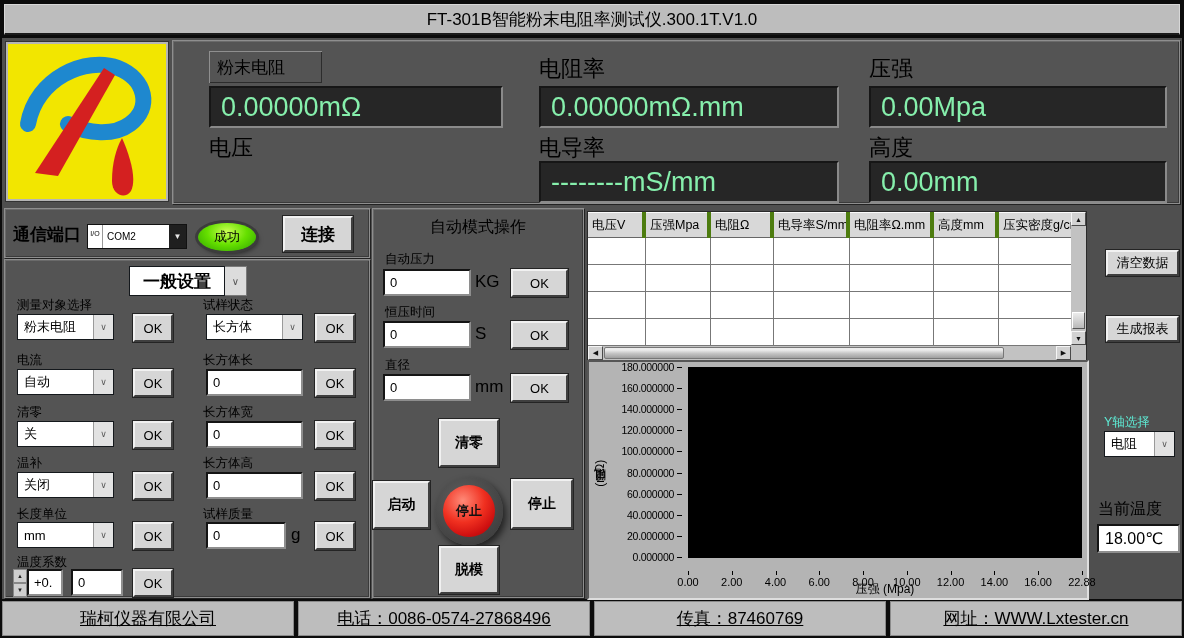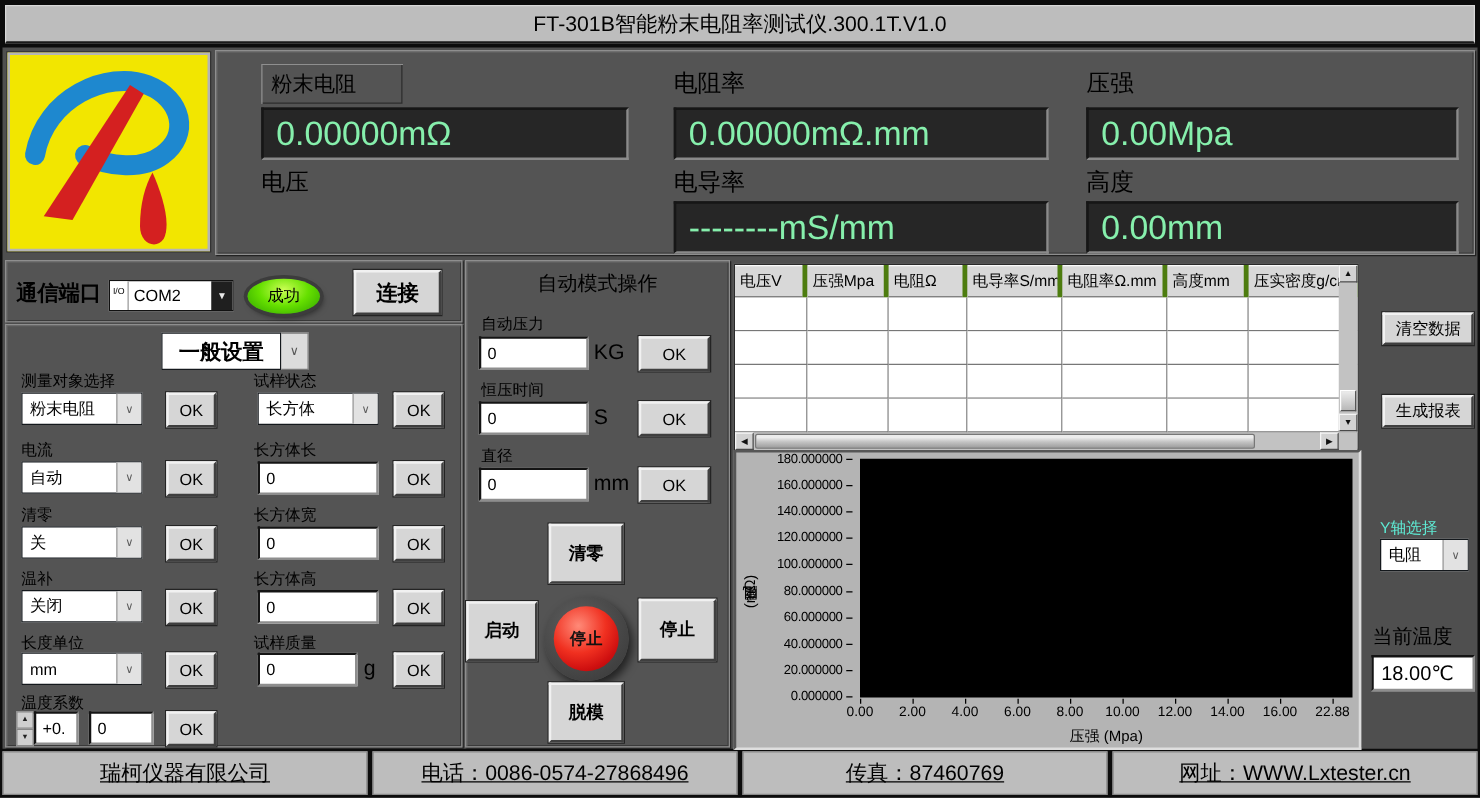--- a/index.html
+++ b/index.html
@@ -5,33 +5,33 @@
 *{margin:0;padding:0;box-sizing:border-box}
 html,body{width:1184px;height:638px}
 body{background:#0c0c0c;font-family:"Liberation Sans","DejaVu Sans",sans-serif;position:relative;overflow:hidden;color:#000}
 .abs{position:absolute}
 .main-bg{left:2px;top:38px;width:1180px;height:561px;background:#4f4f4f}
 .titlebar{left:4px;top:4px;width:1176px;height:31px;background:#bdbdbd;display:flex;align-items:center;justify-content:center;font-size:17px;border:1px solid #d8d8d8;border-bottom:2px solid #1a1a1a}
 .panel{background:#545454;border:1px solid #8e8e8e;box-shadow:inset 1px 1px 0 #6a6a6a,inset -1px -1px 0 #3a3a3a,1px 1px 0 #222}
 .logo{left:6px;top:42px;width:162px;height:159px;background:#f2e600;border:2px solid #b5b5b5;box-shadow:0 0 0 1px #333}
 .display-panel{left:172px;top:40px;width:1008px;height:164px}
 .dp-tab{left:36px;top:10px;width:113px;height:32px;font-size:17px;display:flex;align-items:center;padding-left:8px;box-shadow:inset 1px 1px 0 #8f8f8f,inset -1px -1px 0 #2c2c2c}
-.dlabel{font-size:19px;white-space:nowrap}
+.dlabel{font-size:22px;white-space:nowrap}
 .lcd{background:#262626;color:#86efac;font-size:27px;display:flex;align-items:center;padding-left:10px;border-top:2px solid #161616;border-left:2px solid #161616;border-bottom:2px solid #8a8a8a;border-right:2px solid #8a8a8a;white-space:nowrap;overflow:hidden}
 .btn3d{background:#d6d6d6;border-top:2px solid #f1f1f1;border-left:2px solid #f1f1f1;border-bottom:2px solid #3f3f3f;border-right:2px solid #3f3f3f;box-shadow:0 0 0 1px #242424;display:flex;align-items:center;justify-content:center;cursor:pointer;font-family:inherit;color:#000}
 .okbtn{width:40px;height:28px;font-size:13px}
 .slabel{font-size:12.5px;white-space:nowrap}
 .sel{display:flex;background:#fff;border:1px solid #14181c;height:26px}
 .sel-text{flex:1;font-size:13px;display:flex;align-items:center;padding-left:6px;overflow:hidden;white-space:nowrap}
 .sel-arrow{width:20px;background:#e2e2e2;border-left:1px solid #9a9a9a;display:flex;align-items:center;justify-content:center;font-size:9px;color:#5a5a5a}
 .inp{background:#fff;border-top:2px solid #141414;border-left:2px solid #141414;border-bottom:2px solid #8e8e8e;border-right:2px solid #8e8e8e;font-size:13px;padding-left:5px;height:27px;font-family:inherit;color:#000;outline:none}
 .comm-panel{left:4px;top:208px;width:366px;height:50px}
 .combo-com{left:82px;top:15px;width:100px;height:25px;display:flex;background:#fff;border:1px solid #111}
 .io-box{width:15px;font-size:7px;line-height:7px;text-align:center;padding-top:5px;border-right:1px solid #999;background:#fff}
-.com-text{flex:1;font-size:13px;display:flex;align-items:center;padding-left:4px}
+.com-text{flex:1;font-size:10px;display:flex;align-items:center;padding-left:4px}
 .com-arrow{width:17px;background:#1f1f1f;color:#e8e8e8;display:flex;align-items:center;justify-content:center;font-size:8px}
 .led{left:193px;top:14px;width:58px;height:28px;border-radius:50%;background:radial-gradient(ellipse at 50% 32%,#ccff55 0%,#66e000 48%,#3db300 85%);box-shadow:0 0 0 3px #3c3c3c,2px 3px 5px rgba(0,0,0,.55);display:flex;align-items:center;justify-content:center;font-size:13px}
 .connect-btn{left:278px;top:7px;width:70px;height:36px;font-size:17px;font-weight:bold}
 .settings-panel{left:4px;top:259px;width:366px;height:339px}
 .preset-combo{left:124px;top:6px;height:30px;display:flex}
 .preset-field{width:96px;background:#fff;border:1px solid #14181c;font-weight:bold;font-size:17px;display:flex;align-items:center;justify-content:center}
 .preset-arrow{width:22px;background:#dcdcdc;border:1px solid #7a7a7a;border-left:none;display:flex;align-items:center;justify-content:center;font-size:10px;color:#555}
 .spin{left:8px;top:309px;width:14px;height:28px;display:flex;flex-direction:column}
 .spin span{flex:1;background:#cfcfcf;border:1px solid #888;display:flex;align-items:center;justify-content:center;font-size:6px;color:#222}
 .auto-panel{left:372px;top:208px;width:212px;height:390px}
@@ -56,21 +56,21 @@
 .hscroll{left:0;top:134px;width:498px;height:14px;background:#c2c2c2}
 .scrbtn{background:#d2d2d2;border-top:1px solid #f5f5f5;border-left:1px solid #f5f5f5;border-bottom:1px solid #4a4a4a;border-right:1px solid #4a4a4a;display:flex;align-items:center;justify-content:center;font-size:7px;color:#111}
 .thumb{background:linear-gradient(#ececec,#b8b8b8);border-top:1px solid #fff;border-left:1px solid #fff;border-bottom:1px solid #555;border-right:1px solid #555}
 .hthumb{background:linear-gradient(#ececec 20%,#c4c4c4 55%,#9f9f9f);border:1px solid #777;border-radius:2px}
 .chart-panel{left:587px;top:360px;width:502px;height:240px;background:#b4b4b4;border-top:2px solid #565656;border-left:2px solid #565656;border-bottom:2px solid #dedede;border-right:2px solid #dedede}
 .ylab{left:3px;top:28px;height:170px;writing-mode:vertical-rl;transform:rotate(180deg);font-size:12px;display:flex;align-items:center;justify-content:center}
 .yticks{left:8px;top:0;width:86px;height:201px;display:flex;flex-direction:column;justify-content:space-between}
 .ytick{text-align:right;font-size:10.5px;line-height:11px;position:relative;padding-right:9px;letter-spacing:-0.3px}
 .ytick::after{content:"";position:absolute;right:1px;top:5px;width:5px;height:1px;background:#000}
 .plot{left:99px;top:5px;width:394px;height:191px;background:#000}
-.xticks{left:78px;top:202px;width:436px;display:flex;}
+.xticks{left:78px;top:214px;width:436px;display:flex;justify-content:space-between}
 .xtick{width:42px;text-align:center;font-size:11px;position:relative}
 .xtick::before{content:"";position:absolute;top:-5px;left:50%;width:1px;height:4px;background:#000}
 .xlabel{left:99px;top:219px;width:394px;text-align:center;font-size:12px}
 .rp-btn{width:73px;height:26px;font-size:13px}
 .temp-display{left:1097px;top:524px;width:83px;height:29px;background:#fff;border-top:2px solid #141414;border-left:2px solid #141414;border-bottom:2px solid #8e8e8e;border-right:2px solid #8e8e8e;display:flex;align-items:center;padding-left:6px;font-size:16px}
 .footer{left:2px;top:601px;width:1180px;height:35px;display:flex;gap:4px;background:#0c0c0c}
 .fcell{flex:1;background:#bdbdbd;border:1px solid #8a8a8a;display:flex;align-items:center;justify-content:center;font-size:17px}
 .fcell span{text-decoration:underline}
 </style>
 </head>

